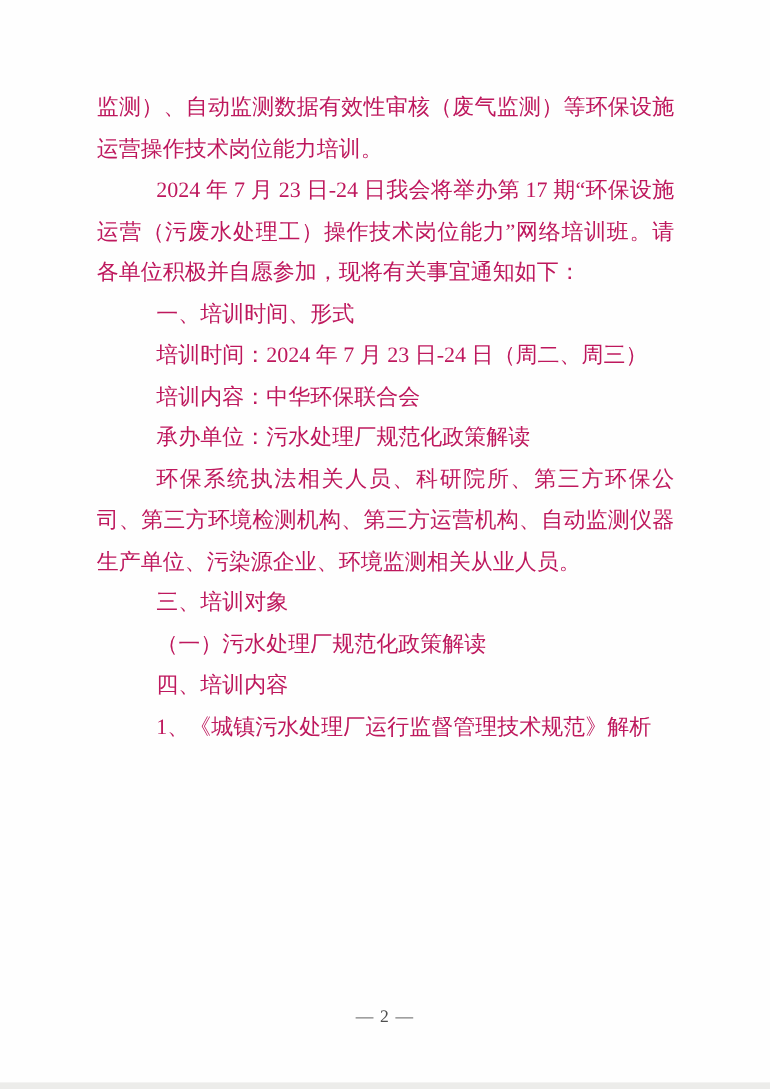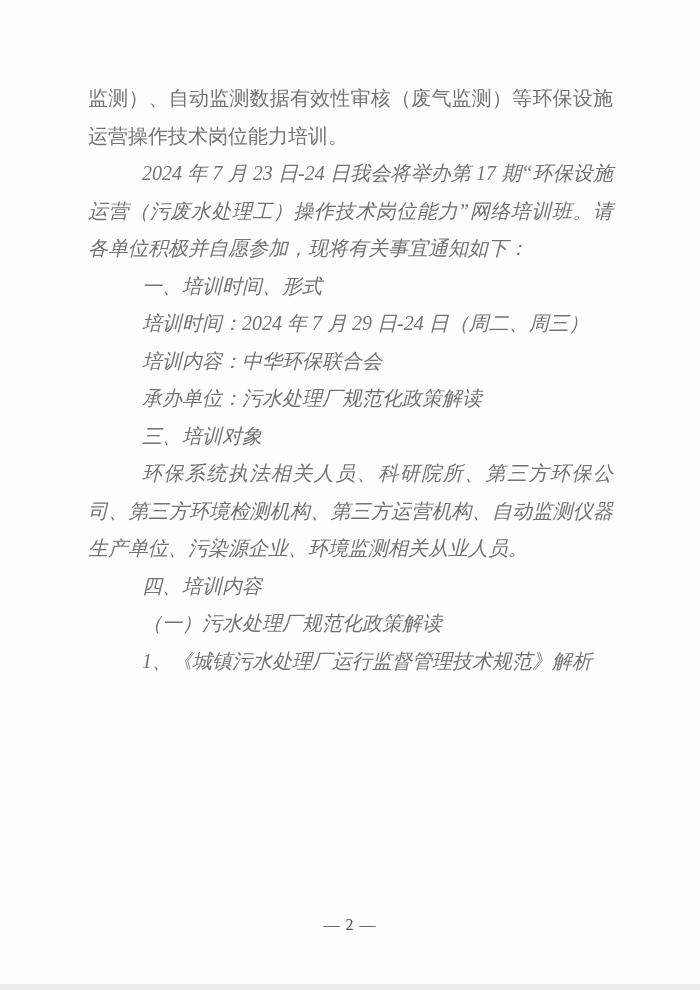--- a/index.html
+++ b/index.html
@@ -16,30 +16,29 @@
     overflow: hidden;
     font-family: "Liberation Serif", "DejaVu Serif", serif;
   }
   .doc-body {
     position: absolute;
     left: 88px;
     top: 80px;
     width: 525px;
     font-size: 20px;
     line-height: 37.5px;
-    color: #737373;
+    color: #be185d;
     text-align: justify;
   }
   .doc-body p {
     margin: 0;
     padding: 0;
   }
   .doc-body p.indent {
     text-indent: 54px;
-    font-style: italic;
   }
   .page-number {
     position: absolute;
     top: 916px;
     left: 0;
     width: 700px;
     text-align: center;
     font-size: 16px;
     color: #4f4f4f;
     letter-spacing: 1px;
@@ -54,24 +53,24 @@
   }
 </style>
 </head>
 <body>
 
 <div class="page">
   <div class="doc-body">
       <p class="">监测）、自动监测数据有效性审核（废气监测）等环保设施运营操作技术岗位能力培训。</p>
       <p class="indent">2024 年 7 月 23 日-24 日我会将举办第 17 期“环保设施运营（污废水处理工）操作技术岗位能力”网络培训班。请各单位积极并自愿参加，现将有关事宜通知如下：</p>
       <p class="indent">一、培训时间、形式</p>
-      <p class="indent">培训时间：2024 年 7 月 29 日-24 日（周二、周三）</p>
+      <p class="indent">培训时间：2024 年 7 月 23 日-24 日（周二、周三）</p>
       <p class="indent">培训内容：中华环保联合会</p>
       <p class="indent">承办单位：污水处理厂规范化政策解读</p>
+      <p class="indent">环保系统执法相关人员、科研院所、第三方环保公司、第三方环境检测机构、第三方运营机构、自动监测仪器生产单位、污染源企业、环境监测相关从业人员。</p>
       <p class="indent">三、培训对象</p>
-      <p class="indent">环保系统执法相关人员、科研院所、第三方环保公司、第三方环境检测机构、第三方运营机构、自动监测仪器生产单位、污染源企业、环境监测相关从业人员。</p>
+      <p class="indent">（一）污水处理厂规范化政策解读</p>
       <p class="indent">四、培训内容</p>
-      <p class="indent">（一）污水处理厂规范化政策解读</p>
       <p class="indent">1、《城镇污水处理厂运行监督管理技术规范》解析</p>
     </div>
   <div class="page-number">— 2 —</div>
   <div class="scan-edge"></div>
 </div>
 
 </body></html>

